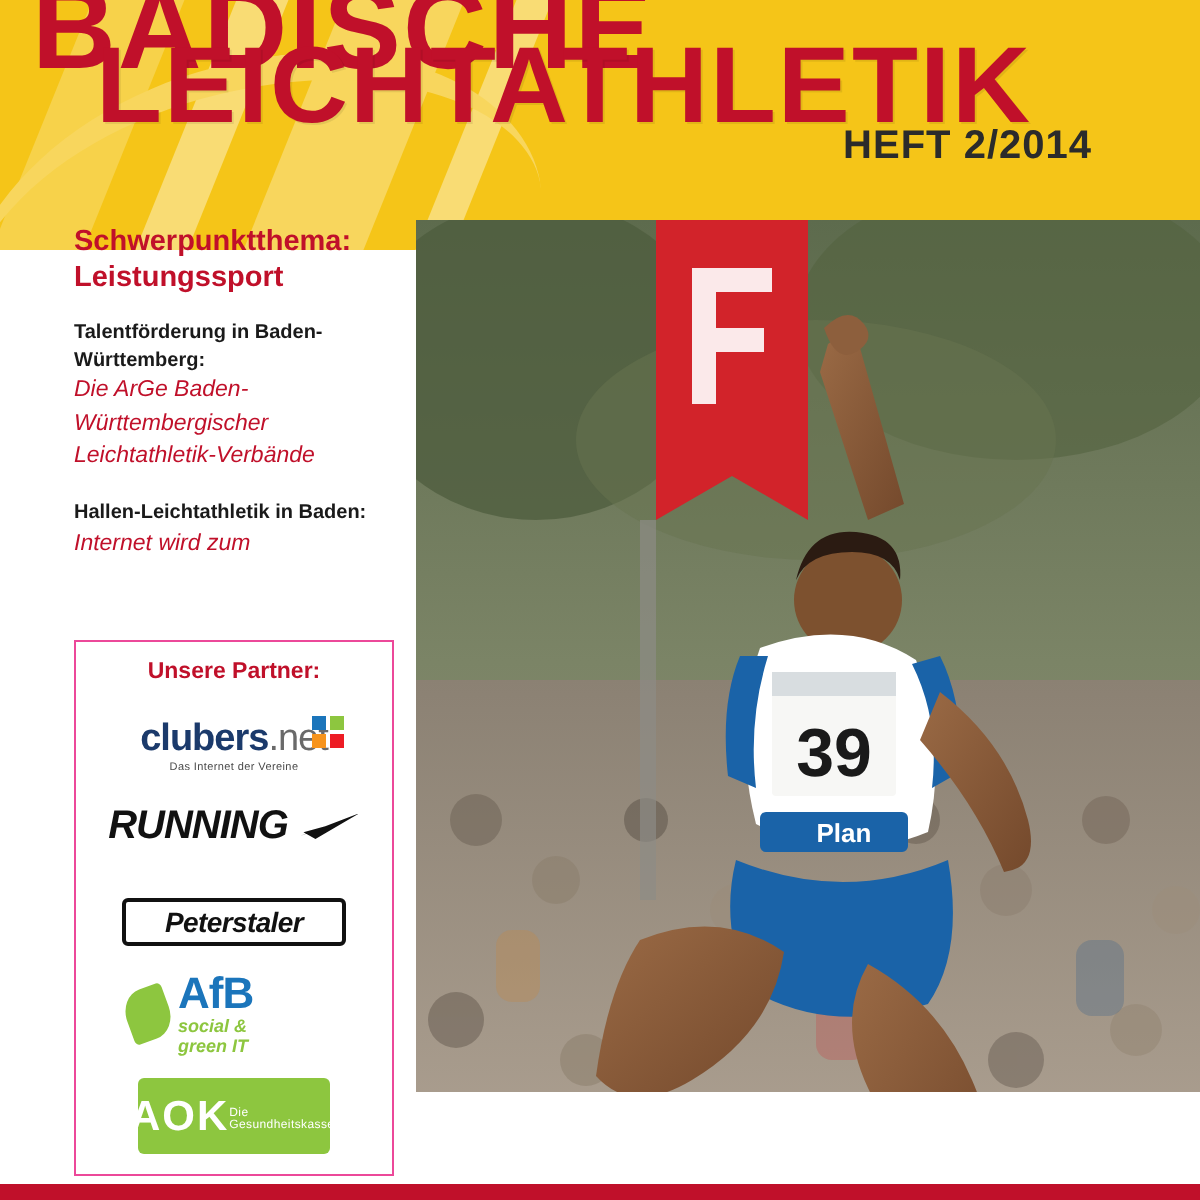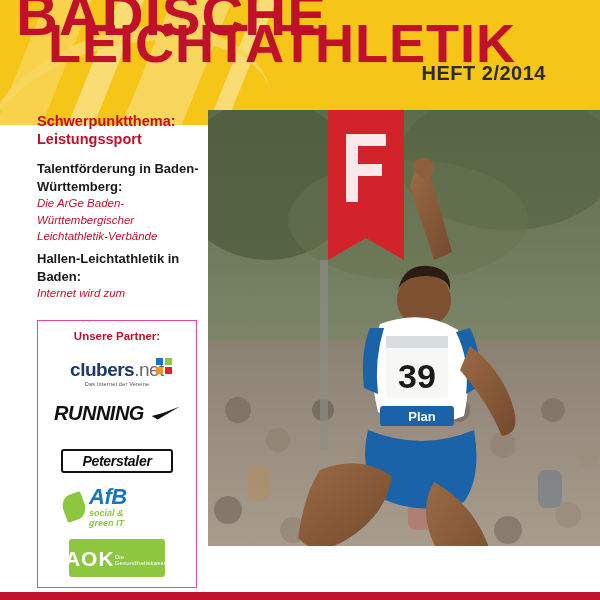--- a/index.html
+++ b/index.html
@@ -111,21 +111,21 @@
   }
 
   .teaser {
     position: absolute;
     left: 37px;
     width: 163px;
   }
   .teaser.t1 { top: 62px; }
   .teaser.t2 { top: 152px; }
   .teaser-head {
-    font-size: 13px;
+    font-size: 10px;
     font-weight: bold;
     color: #1a1a1a;
     line-height: 1.35;
   }
   .teaser-sub {
     font-size: 11.5px;
     font-style: italic;
     color: #c0102a;
     line-height: 1.35;
     margin-top: 1px;
@@ -248,21 +248,20 @@
     width: 22px;
     height: 26px;
     background: #8dc63f;
     border-radius: 50% 10% 50% 10%;
     transform: rotate(-20deg);
   }
   .afb-text { line-height: 1; }
   .afb-main {
     font-size: 22px;
     font-weight: bold;
-    font-style: italic;
     color: #1b75bb;
     letter-spacing: -0.5px;
   }
   .afb-sub {
     font-size: 9px;
     font-weight: bold;
     font-style: italic;
     color: #8dc63f;
     margin-top: 1px;
   }

